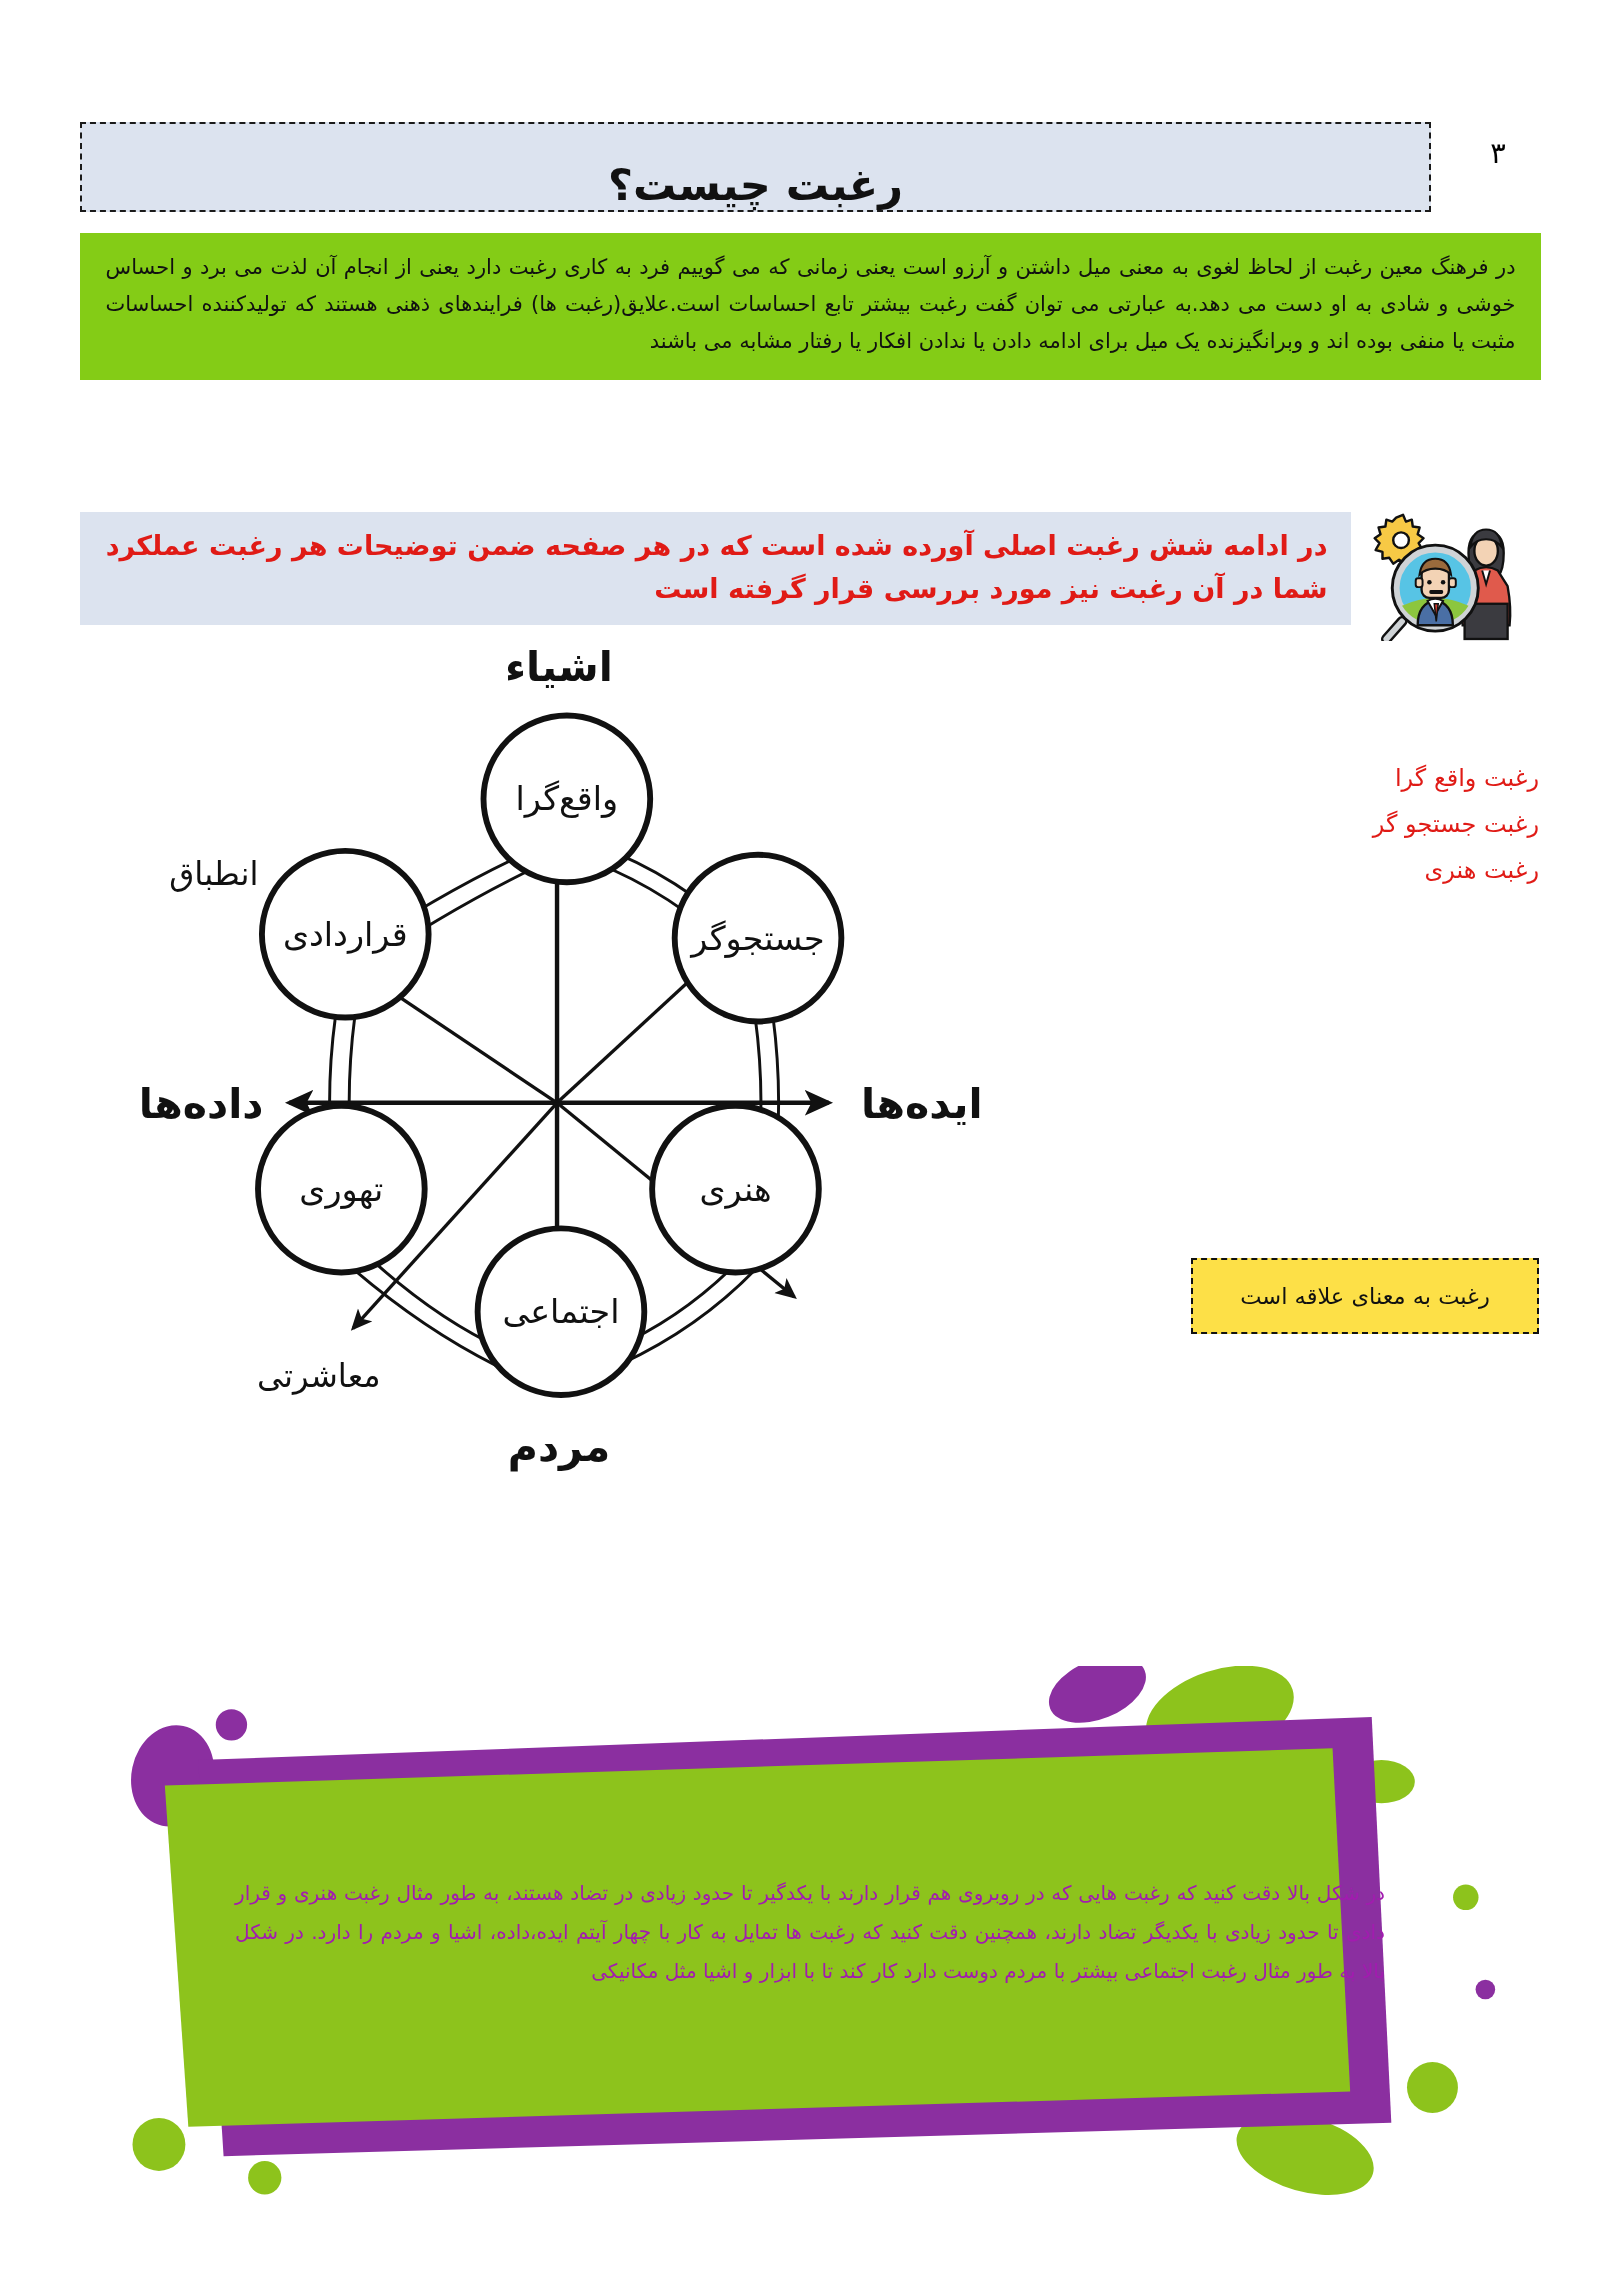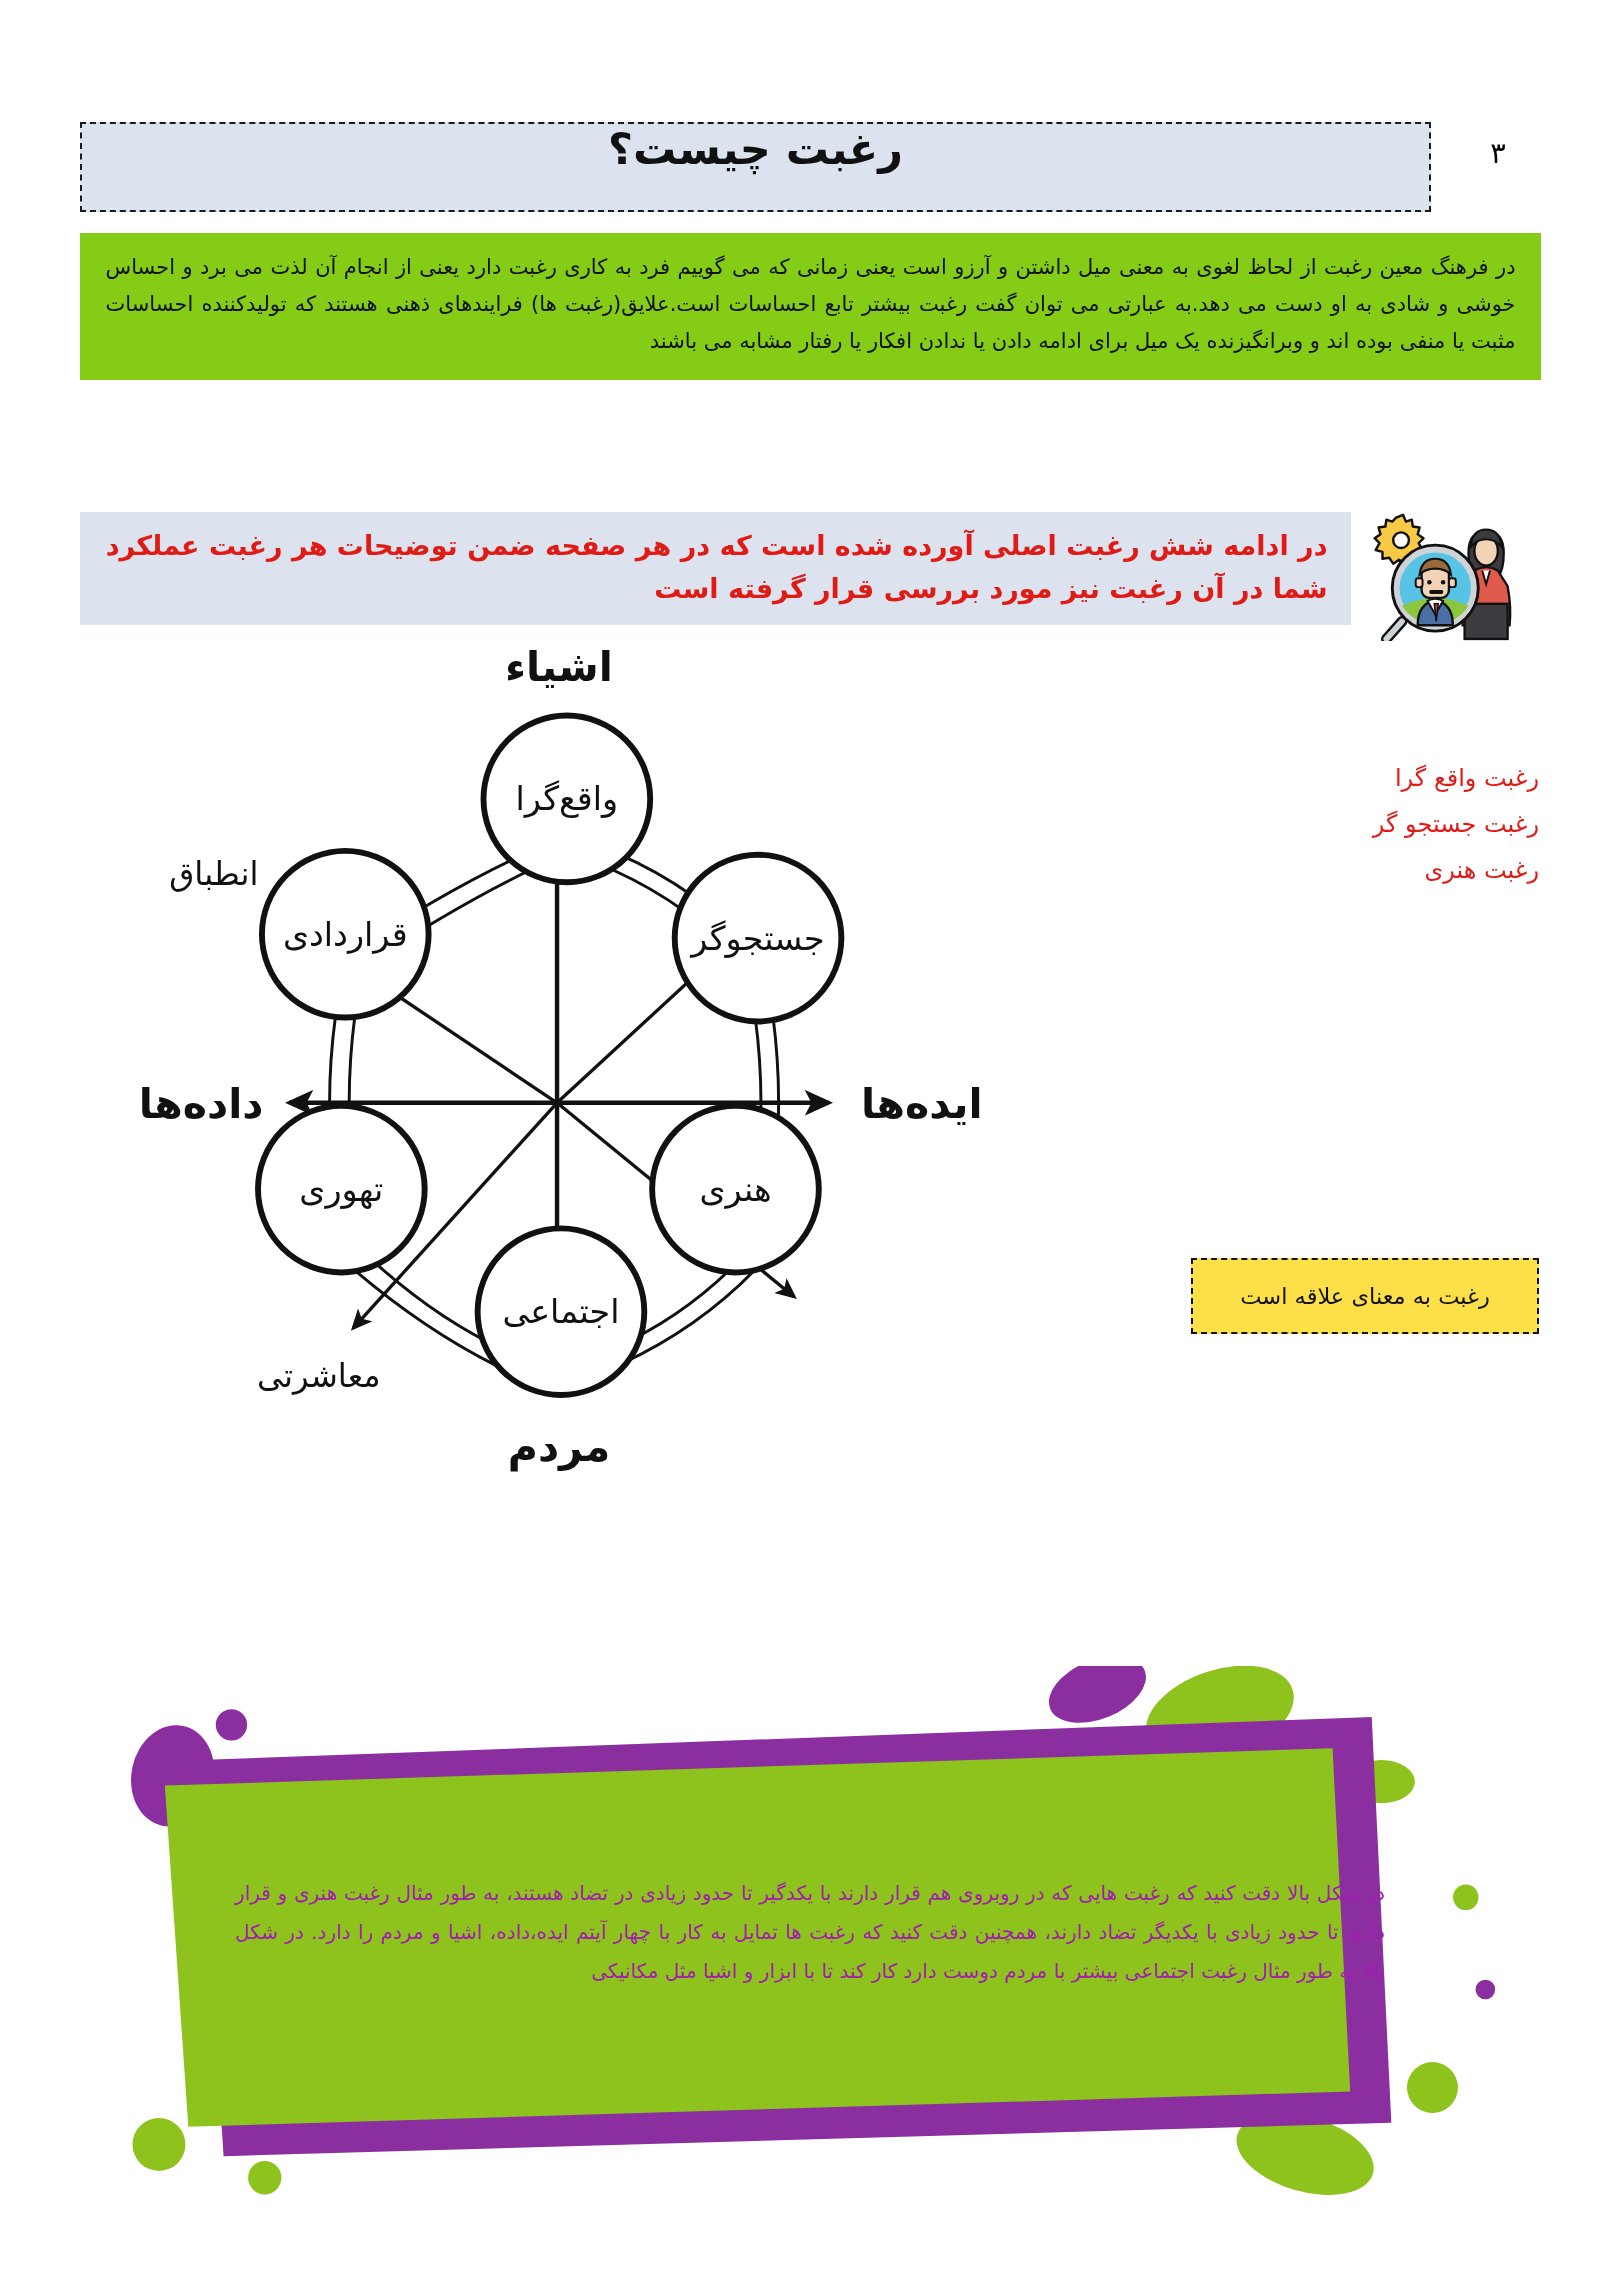--- a/index.html
+++ b/index.html
@@ -44,21 +44,21 @@
   }
   .title-box {
     position: absolute;
     left: 0;
     right: 106px;
     top: 0;
     height: 90px;
     background: #dce3ef;
     border: 2.9px dashed #1a1a1a;
     display: flex;
-    align-items: flex-start;
+    align-items: flex-end;
     justify-content: center;
   }
   .title-box .title-text {
     font-size: 43px;
     font-weight: bold;
     color: #111;
     letter-spacing: 0.5px;
     font-family: "DejaVu Sans", sans-serif;
   }
 

